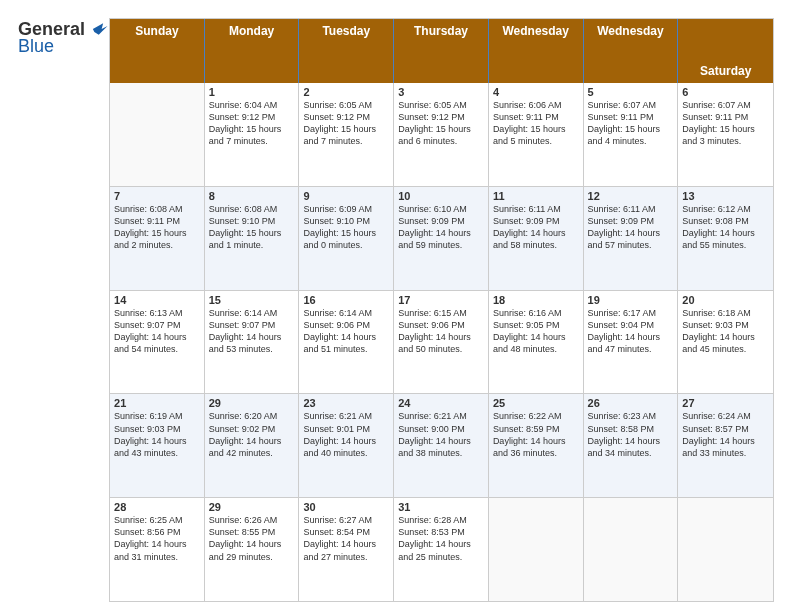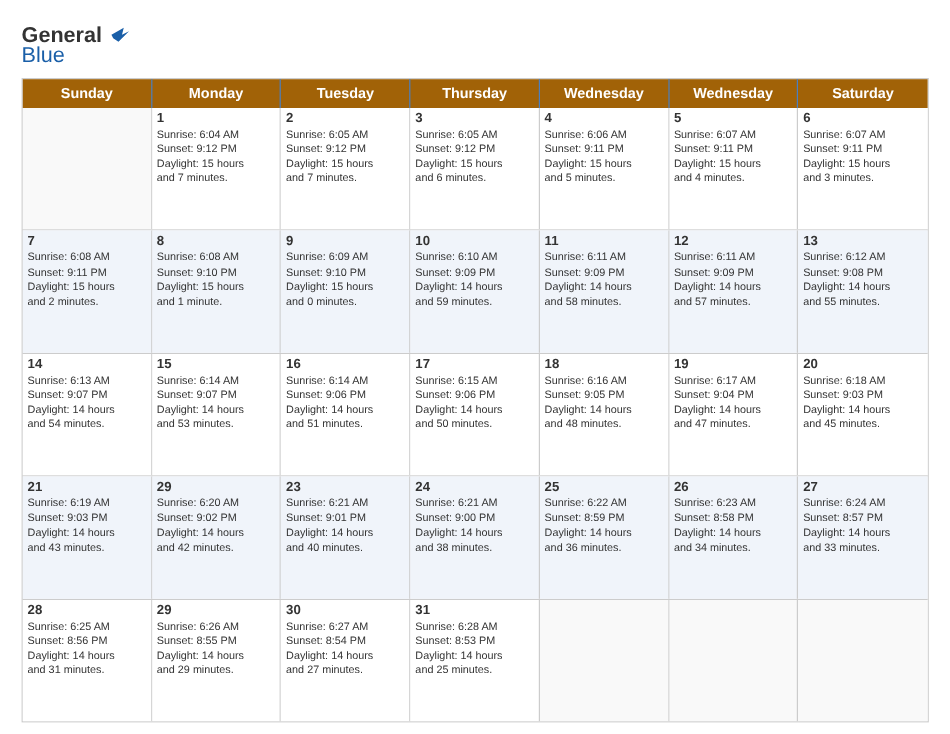--- a/index.html
+++ b/index.html
@@ -8,21 +8,21 @@
       height: 612px;
       font-family: Arial, sans-serif;
       background: #fff;
       overflow: hidden;
     }
     .page {
       width: 792px;
       height: 612px;
       padding: 18px 18px 10px 18px;
       display: flex;
-      flex-direction: column;
+      flex-direction: row;
     }
     .header {
       display: flex;
       justify-content: space-between;
       align-items: flex-start;
       margin-bottom: 8px;
     }
     .logo {
       display: flex;
       flex-direction: column;
@@ -64,21 +64,21 @@
       background: #a16207;
     }
     .cal-header-cell {
       color: #fff;
       font-size: 12px;
       font-weight: bold;
       text-align: center;
       padding: 5px 2px;
       border-right: 1px solid #4a7fc0;
     }
-    .cal-header-cell:last-child { border-right: none; }
+    .cal-header-cell:last-child { border-right: none; margin-top: 40px; }
     .cal-body {
       flex: 1;
       display: flex;
       flex-direction: column;
     }
     .cal-row {
       display: grid;
       grid-template-columns: repeat(7, 1fr);
       flex: 1;
       border-bottom: 1px solid #ccc;

